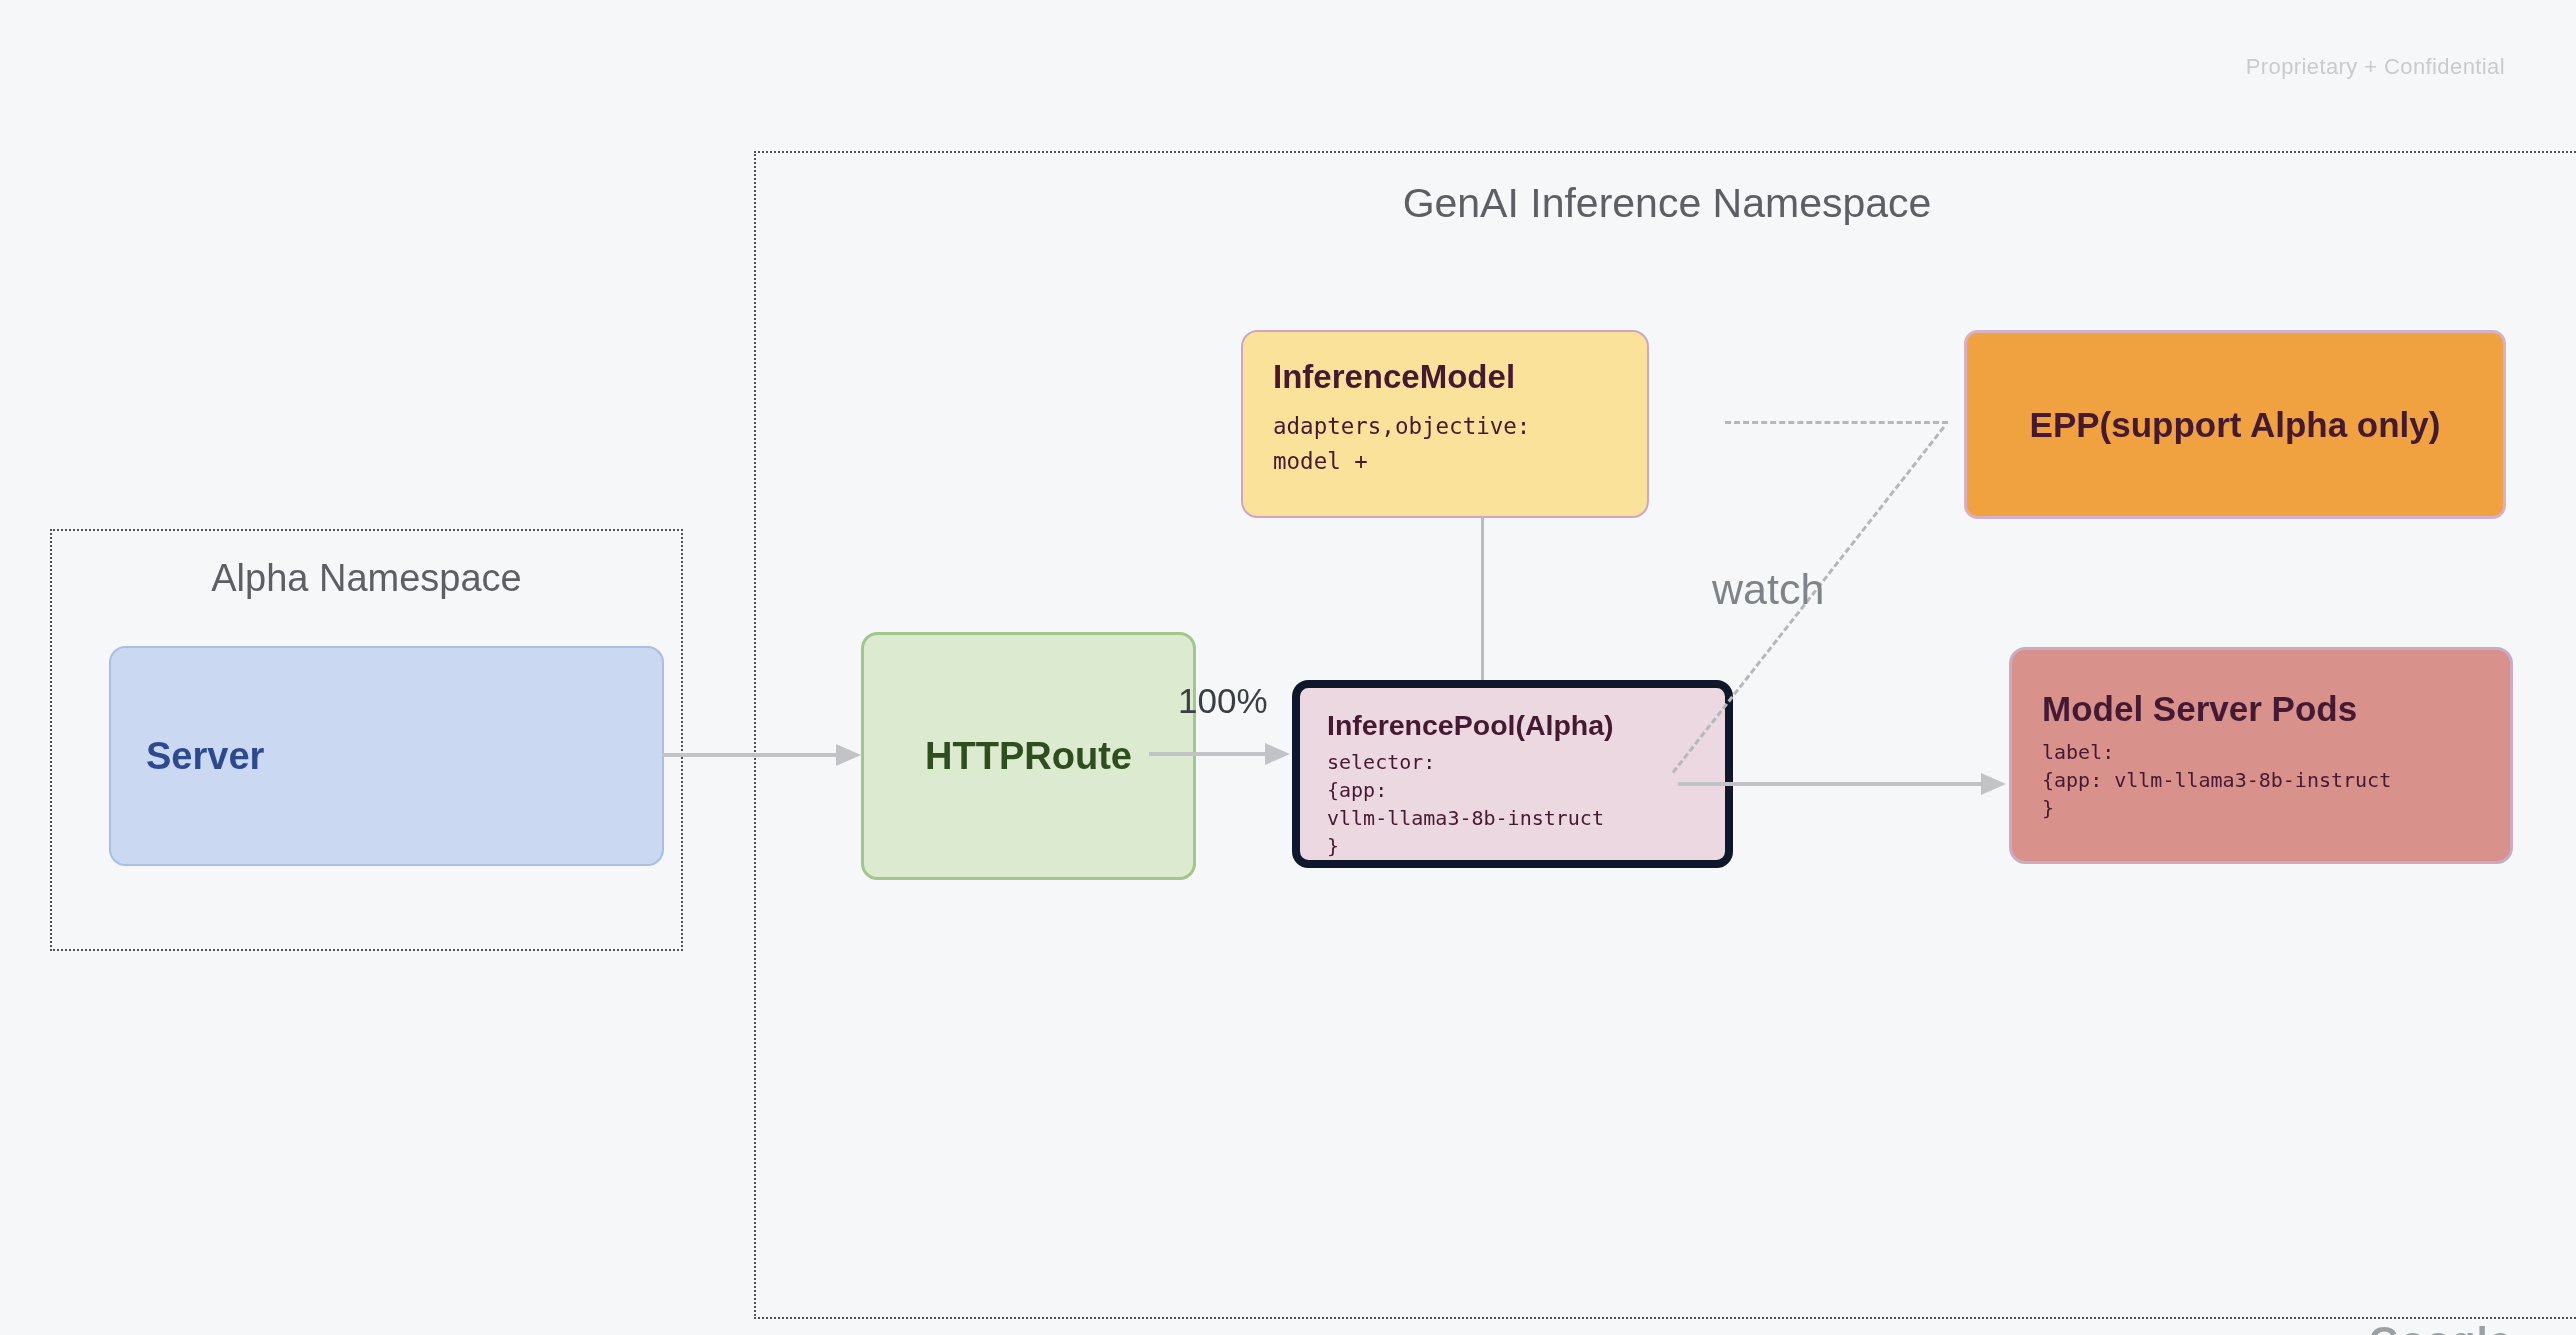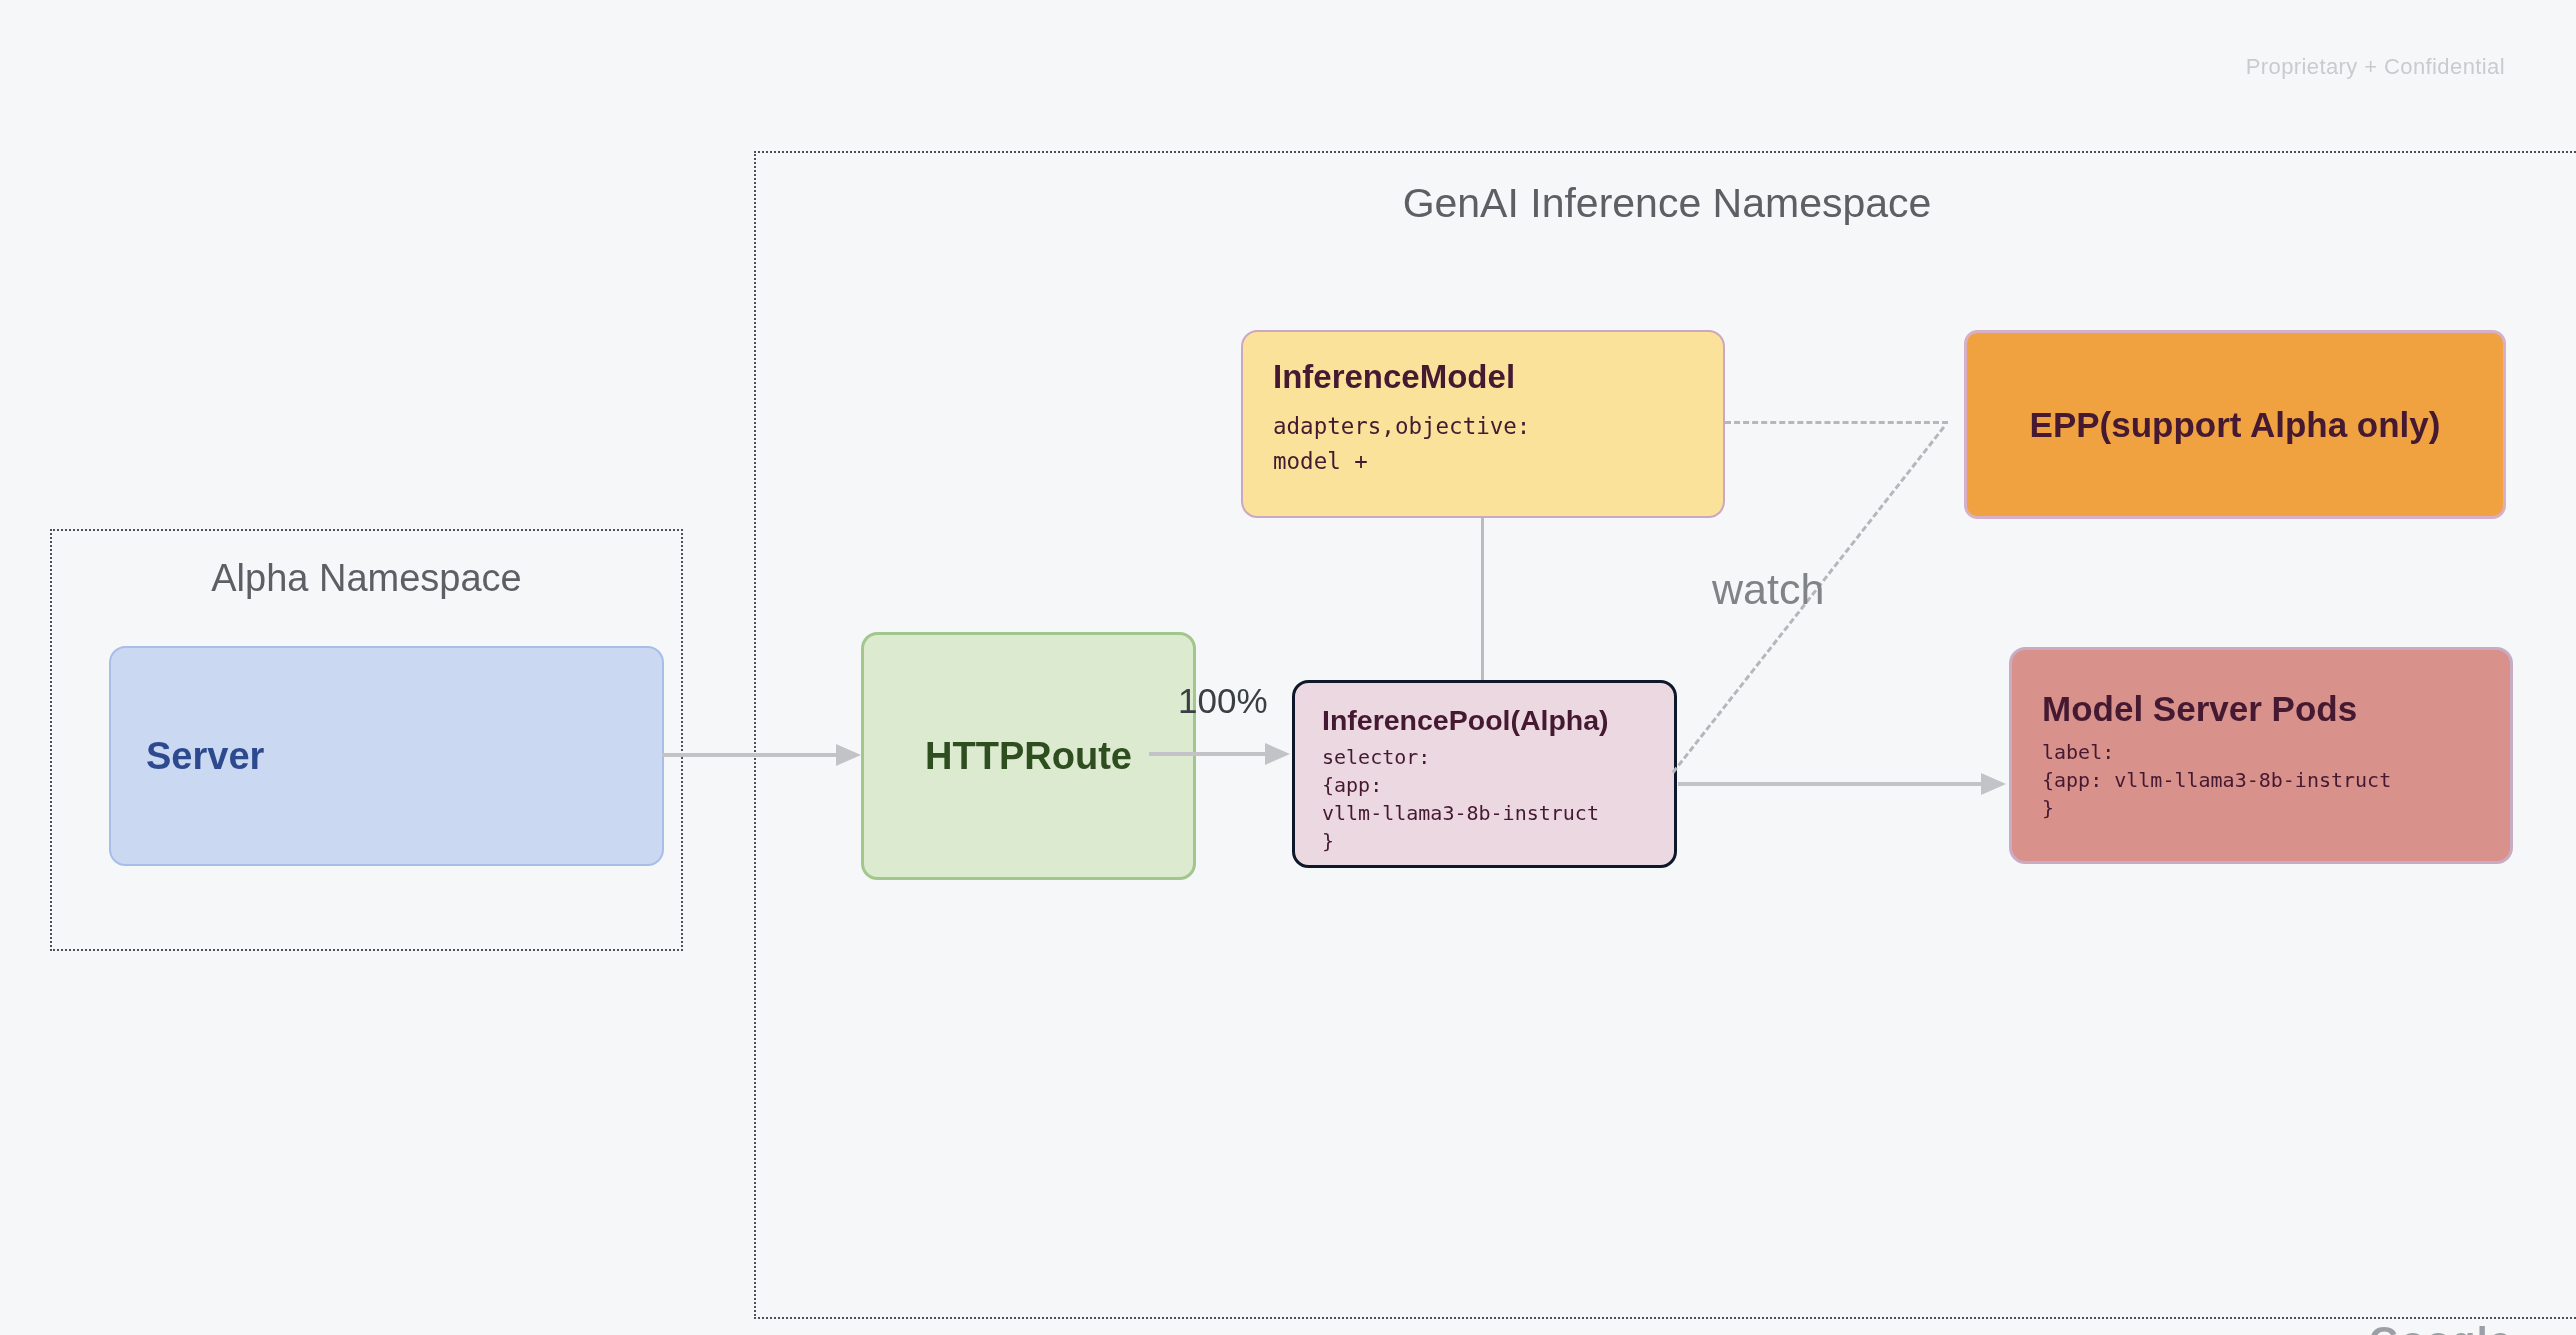--- a/index.html
+++ b/index.html
@@ -84,43 +84,43 @@
   .node-httproute {
     left: 861px; top: 632px; width: 335px; height: 248px;
     background: #dcead0;
     border: 3px solid #a3c68c;
     display: flex; align-items: center; justify-content: center;
   }
   .node-httproute .node-title {
     font-size: 38px; font-weight: bold; color: #2e4e20;
   }
   .node-inference-model {
-    left: 1241px; top: 330px; width: 484px; height: 188px;
+    left: 1241px; top: 330px; width: 408px; height: 188px;
     background: #fae29b;
     border: 2.3px solid #cda6c2;
     padding: 25.5px 0 0 30px;
   }
   .node-inference-model .node-title {
     font-size: 33px; font-weight: bold; color: #441931;
     margin-bottom: 13.5px;
   }
   .node-epp {
     left: 1948px; top: 330px; width: 542px; height: 189px;
     background: #efa23f;
     border: 3px solid #d6b0c6;
     border-radius: 13.5px;
     display: flex; align-items: center; justify-content: center; margin-left: 16px;
   }
   .node-epp .node-title {
     font-size: 35px; font-weight: bold; color: #441931;
   }
   .node-inference-pool {
-    left: 1292px; top: 680px; width: 385px; height: 188px;
+    left: 1292px; top: 680px; width: 441px; height: 188px;
     background: #ecd8e1;
-    border: 3px solid #0f172a;
+    border: 8px solid #0f172a;
     padding: 21px 0 0 27px;
   }
   .node-inference-pool .node-title {
     font-size: 28.5px; font-weight: bold; color: #441931;
     margin-bottom: 6px;
   }
   .node-model-server {
     left: 2009px; top: 647px; width: 504px; height: 217px;
     background: #d9918b;
     border: 3px solid #c9abc3;

